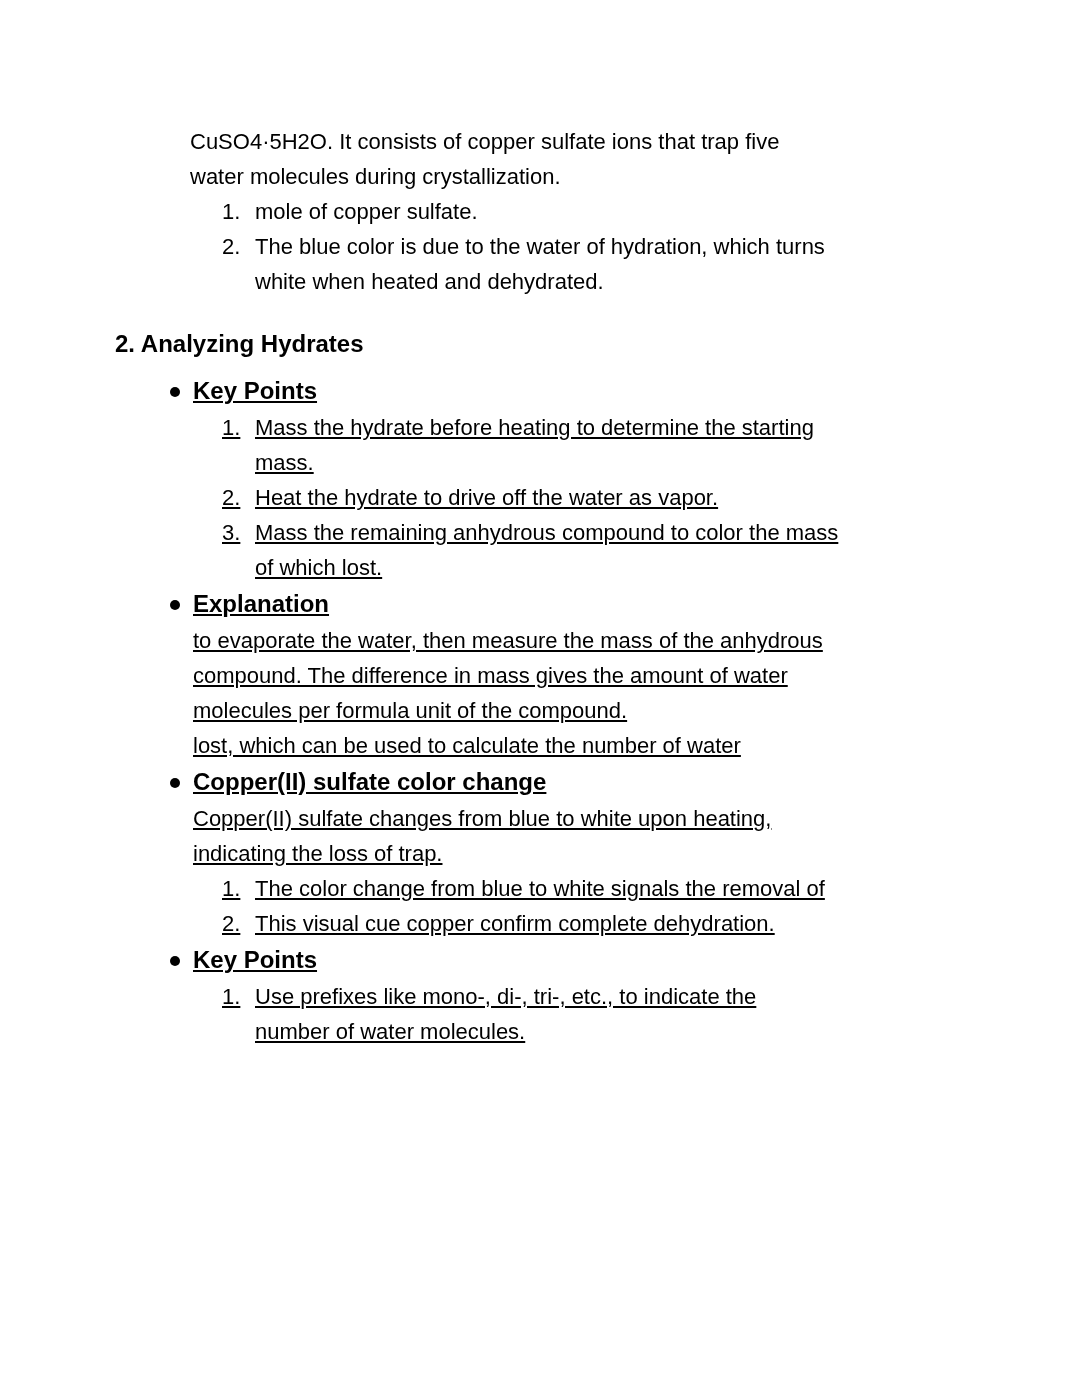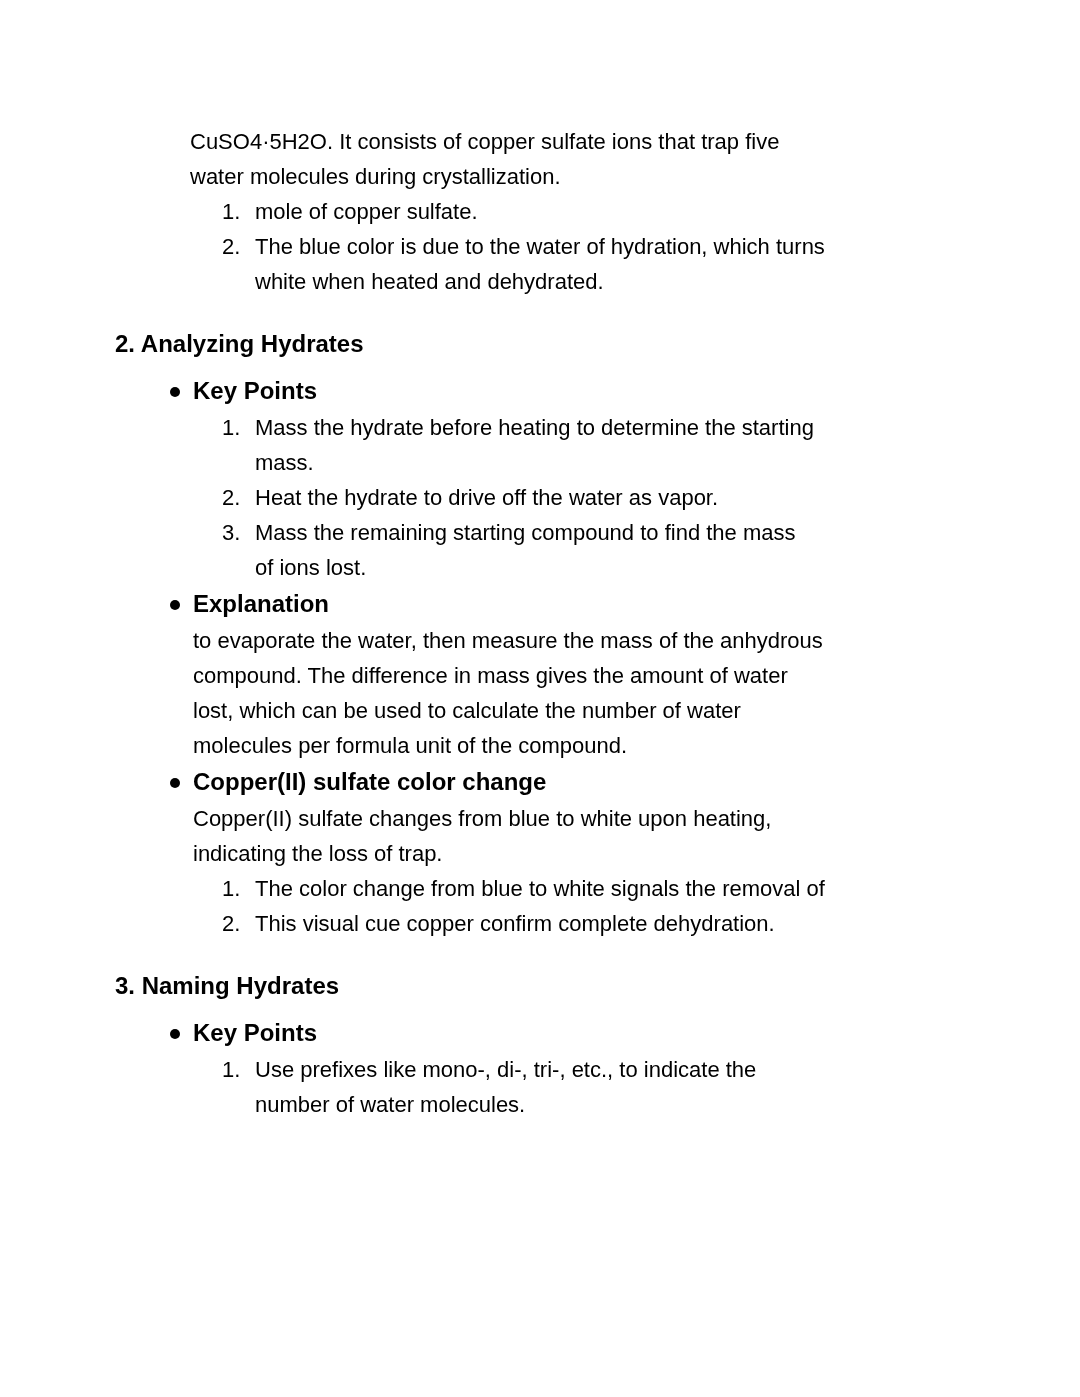--- a/index.html
+++ b/index.html
@@ -29,21 +29,21 @@
   }
   .bullet { display: flex; margin-left: 170px; }
   .dot {
     flex: 0 0 10px;
     width: 10px; height: 10px;
     border-radius: 50%;
     background: #000000;
     margin-top: 15px;
     margin-right: 13px;
   }
-  .bbody { flex: 1; }
+  .bbody { flex: 1; text-decoration: underline; }
   .bhead {
     font-weight: bold;
     font-size: 24px;
     line-height: 38px;
   }
   .nested { margin-left: 29px; }
 </style>
 </head>
 <body>
 
@@ -86,37 +86,37 @@
         </div>
         <div class="num-item">
           <span class="num">2.</span>
           <span class="itxt">
             <div class="ln">Heat the hydrate to drive off the water as vapor.</div>
           </span>
         </div>
         <div class="num-item">
           <span class="num">3.</span>
           <span class="itxt">
-            <div class="ln">Mass the remaining starting compound to find the mass</div>
-            <div class="ln">of ions lost.</div>
+            <div class="ln">Mass the remaining anhydrous compound to color the mass</div>
+            <div class="ln">of which lost.</div>
           </span>
         </div>
       </div>
     </div>
   </div>
 
   <div class="bullet">
     <span class="dot"></span>
     <div class="bbody">
       <div class="bhead">Explanation</div>
       <div class="bpara">
         <div class="ln">to evaporate the water, then measure the mass of the anhydrous</div>
         <div class="ln">compound. The difference in mass gives the amount of water</div>
+        <div class="ln">molecules per formula unit of the compound.</div>
         <div class="ln">lost, which can be used to calculate the number of water</div>
-        <div class="ln">molecules per formula unit of the compound.</div>
       </div>
     </div>
   </div>
 
   <div class="bullet">
     <span class="dot"></span>
     <div class="bbody">
       <div class="bhead">Copper(II) sulfate color change</div>
       <div class="bpara">
         <div class="ln">Copper(II) sulfate changes from blue to white upon heating,</div>
@@ -132,21 +132,20 @@
         <div class="num-item">
           <span class="num">2.</span>
           <span class="itxt">
             <div class="ln">This visual cue copper confirm complete dehydration.</div>
           </span>
         </div>
       </div>
     </div>
   </div>
 
-  <div class="section-heading">3. Naming Hydrates</div>
 
   <div class="bullet">
     <span class="dot"></span>
     <div class="bbody">
       <div class="bhead">Key Points</div>
       <div class="nested">
         <div class="num-item">
           <span class="num">1.</span>
           <span class="itxt">
             <div class="ln">Use prefixes like mono-, di-, tri-, etc., to indicate the</div>

